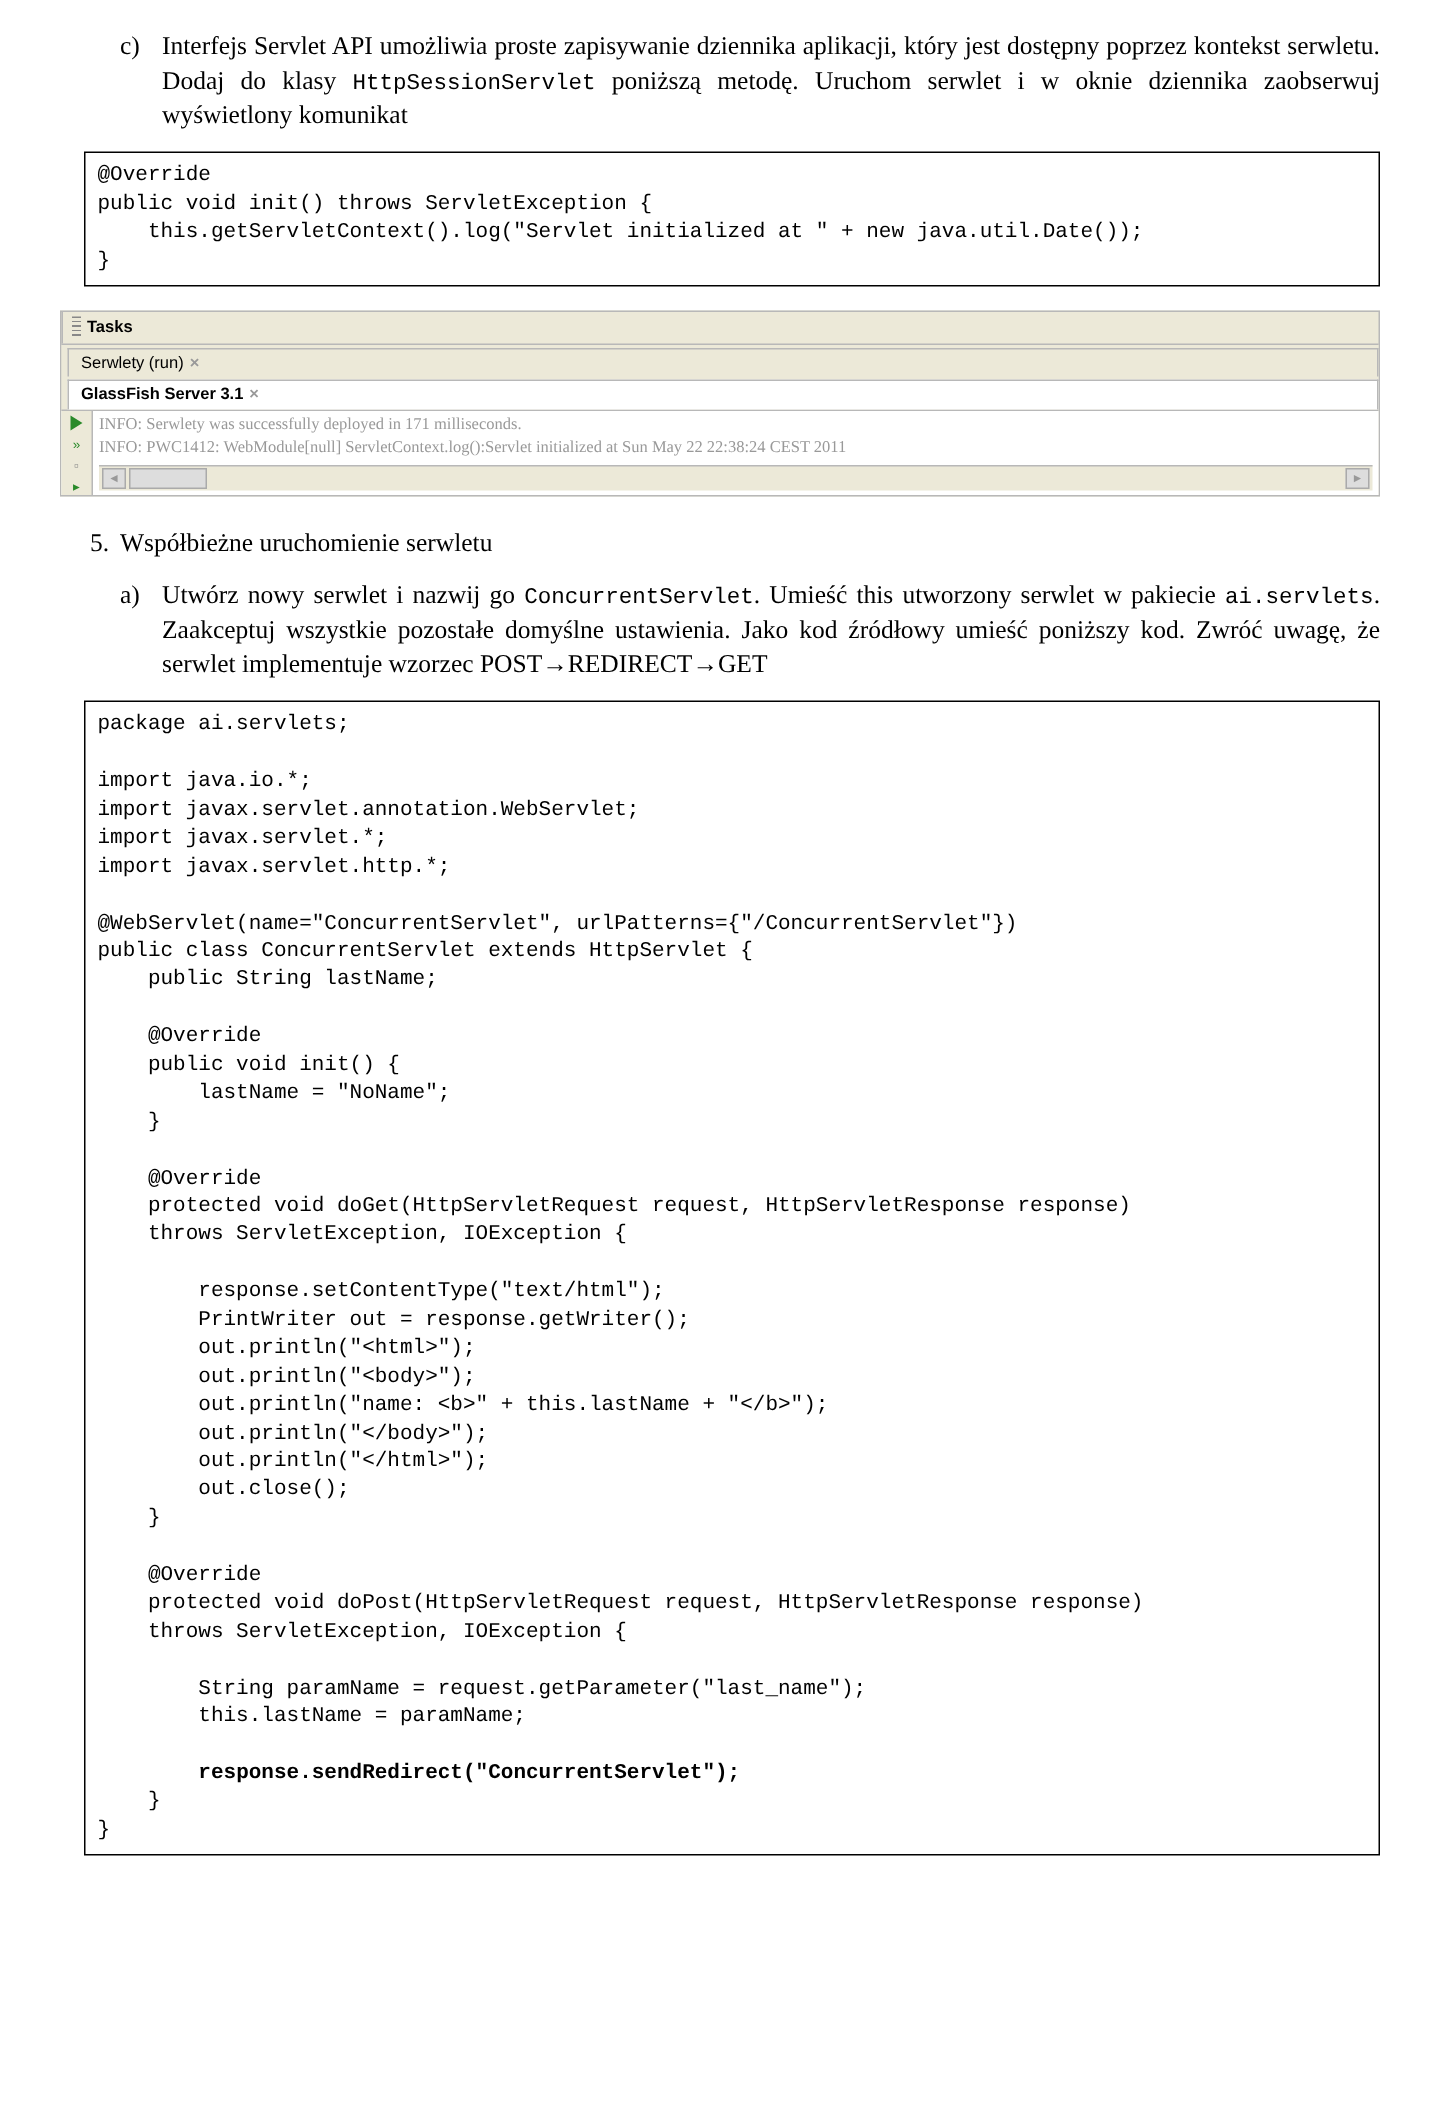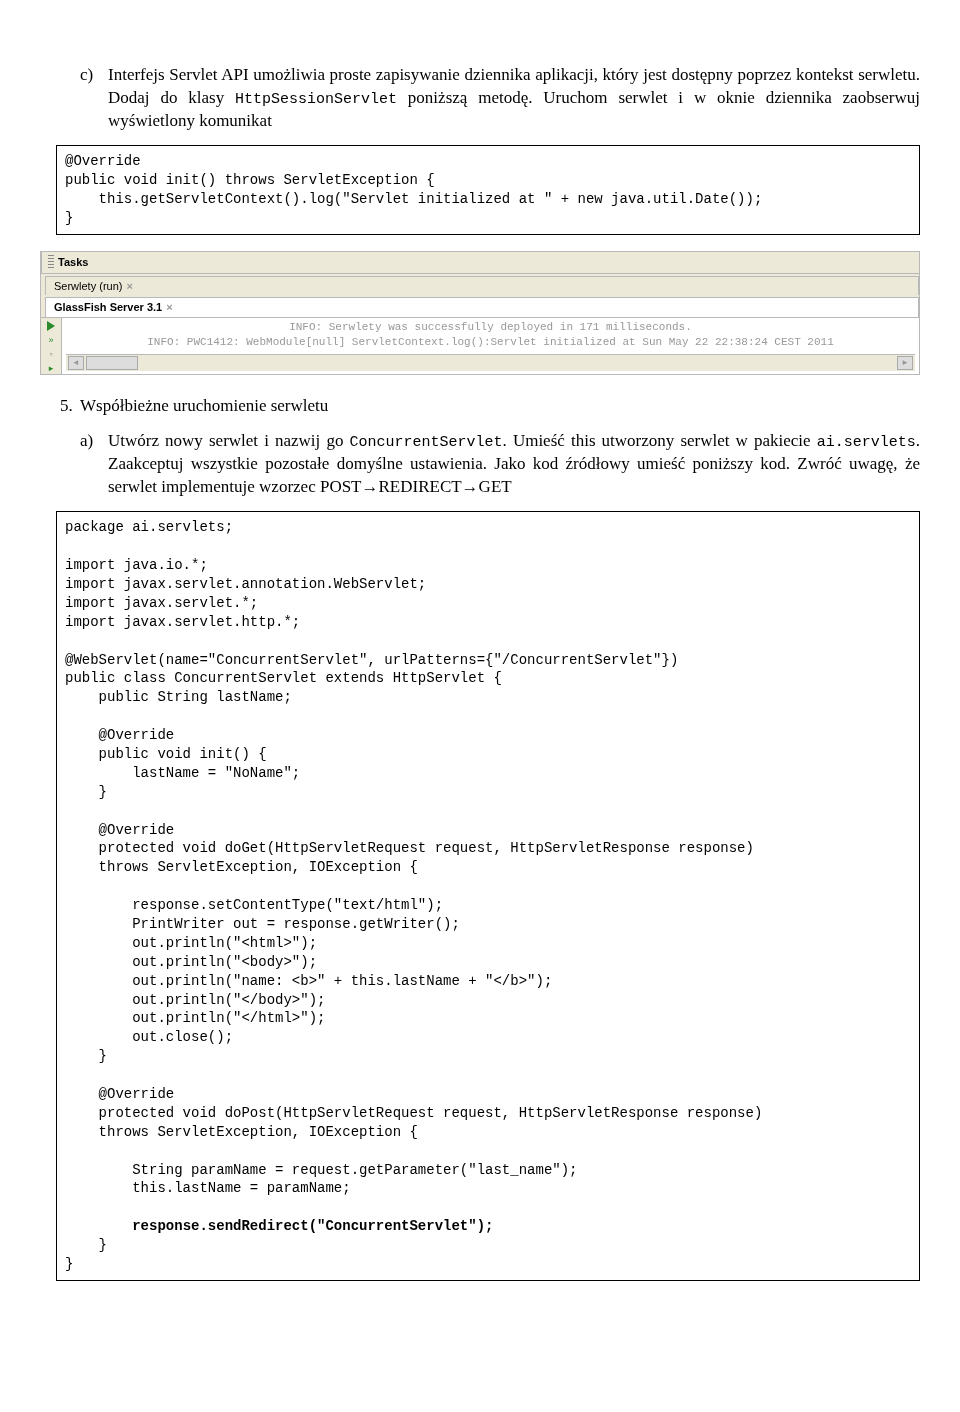--- a/index.html
+++ b/index.html
@@ -16,21 +16,20 @@
     font-family: "Courier New", Courier, monospace;
     font-size: 15px;
   }
   .paragraph {
     text-align: justify;
     margin: 0 0 12px 0;
   }
   .indent-c {
     padding-left: 68px;
     text-indent: -28px;
-    margin-top: 44px;
   }
   .indent-c .letter { display: inline-block; width: 28px; text-indent: 0; }
   .indent-5 {
     padding-left: 40px;
     text-indent: -20px;
   }
   .indent-5 .num { display: inline-block; width: 20px; text-indent: 0; }
   .indent-a {
     padding-left: 68px;
     text-indent: -28px;
@@ -122,26 +121,25 @@
     font-size: 9px;
   }
   .play-icon {
     width: 0; height: 0;
     border-top: 5px solid transparent;
     border-bottom: 5px solid transparent;
     border-left: 8px solid #2a8a2a;
   }
   .ide-console {
     flex: 1;
-    font-family: Liberation Mono, monospace;
+    font-family: Liberation Serif, serif;
     font-size: 11px;
     color: #999;
     padding: 2px 4px;
     overflow: hidden;
-    text-align: center;
   }
   .ide-console .line { white-space: nowrap; }
   .ide-scroll {
     display: flex;
     align-items: center;
     background: #ece9d8;
     border-top: 1px solid #b8b8b8;
     height: 16px;
     padding: 0 2px;
     gap: 2px;

